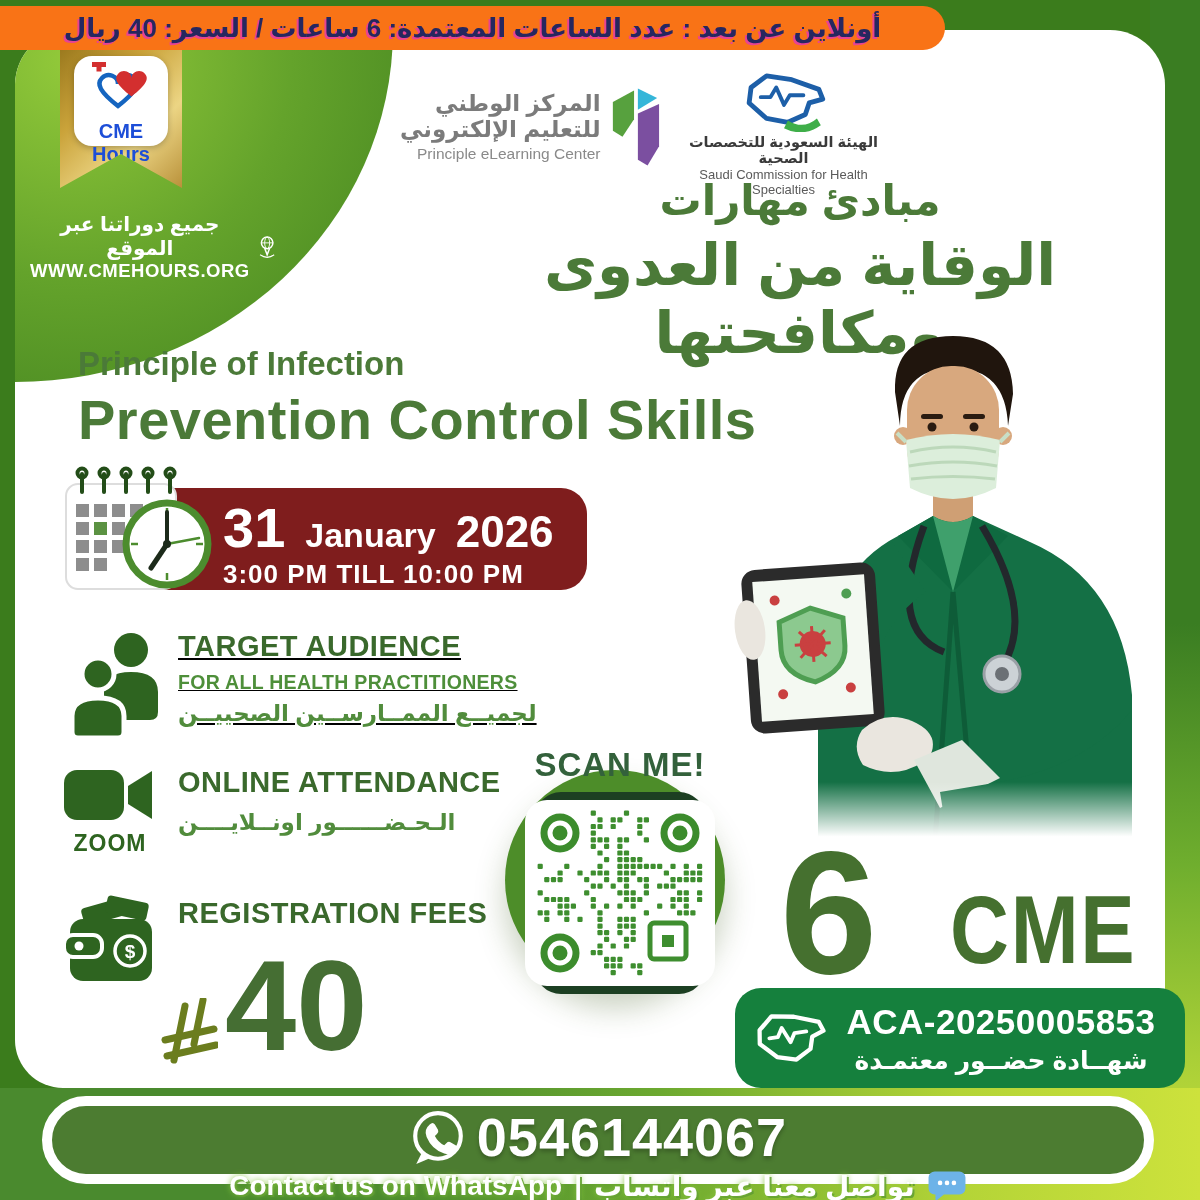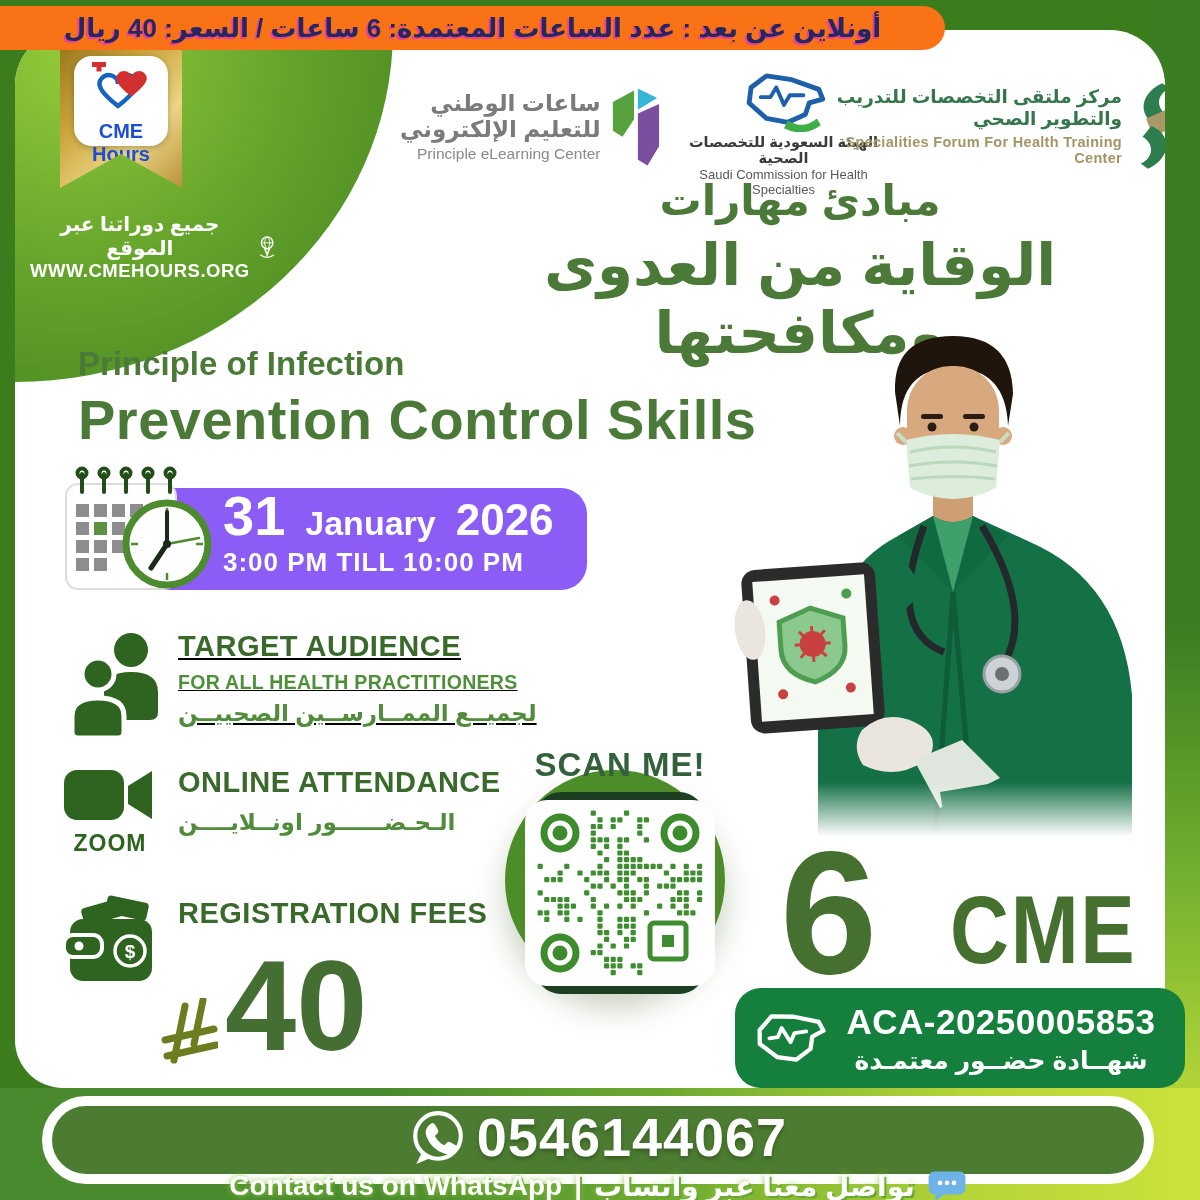--- a/index.html
+++ b/index.html
@@ -45,22 +45,22 @@
   .sfhtc-ar{font-size:18.5px;font-weight:700;color:#35764a;}
   .sfhtc-en{font-size:14.5px;font-weight:700;color:#a39566;margin-top:4px;letter-spacing:.3px;}
   
   .title-ar{right:20px;top:146px;width:690px;text-align:center;direction:rtl;color:#4b7a38;}
   .title-ar-small{font-size:42px;font-weight:700;}
   .title-ar-big{font-size:58px;font-weight:800;margin-top:6px;}
   .title-en{left:63px;top:315px;color:#4b7a38;}
   .title-en-small{font-size:33px;font-weight:700;}
   .title-en-big{font-size:56px;font-weight:800;margin-top:4px;letter-spacing:.5px;}
   
-  .date-banner{left:80px;top:458px;width:492px;height:102px;background:#8b5cf6;border-radius:26px;
-    color:#fff;display:flex;flex-direction:column;justify-content:flex-start;padding-left:128px;box-sizing:border-box;}
+  .date-banner{left:80px;top:458px;width:492px;height:102px;background:#7f1d1d;border-radius:26px;
+    color:#fff;display:flex;flex-direction:column;justify-content:flex-end;padding-left:128px;box-sizing:border-box;}
   .date-row{display:flex;align-items:baseline;gap:20px;}
   .d-day{font-size:56px;font-weight:800;line-height:1;}
   .d-month{font-size:34px;font-weight:700;}
   .d-year{font-size:44px;font-weight:800;}
   .d-time{font-size:26px;font-weight:600;letter-spacing:1px;margin-top:2px;}
   
   .row-title{font-size:29px;font-weight:800;color:#3a692c;letter-spacing:.5px;}
   .row-sub{font-size:19.5px;font-weight:800;color:#4e8f3a;margin-top:8px;letter-spacing:.3px;}
   .row-ar{font-size:23px;font-weight:700;color:#518c3c;margin-top:6px;}
   .zoom-label{left:49px;top:800px;width:92px;text-align:center;font-size:23px;font-weight:800;color:#2e6420;letter-spacing:1px;}
@@ -115,52 +115,41 @@
           <ellipse cx="27" cy="21" rx="6" ry="14" stroke-width="2.2"></ellipse>
           <line x1="13" y1="21" x2="41" y2="21" stroke-width="2.2"></line>
           <path d="M21 34 L27 50 L33 34"></path>
           <path d="M10 50 Q27 62 44 50" stroke-width="3"></path>
         </g>
       </svg>
     </div>
 
     <div class="abs p-nelc">
       <div class="nelc-text">
-        <div class="nelc-ar">ساعات الوطني</div>
+        <div class="nelc-ar">المركز الوطني</div>
         <div class="nelc-ar">للتعليم الإلكتروني</div>
         <div class="nelc-en">Principle eLearning Center</div>
       </div>
       <svg width="52" height="84" viewBox="0 0 54 84">
         <path d="M4 16 L26 4 V34 L14 52 L4 46 Z" fill="#57a13e"></path>
         <path d="M30 2 L50 12 L30 24 Z" fill="#35b6d9"></path>
         <path d="M30 28 L52 18 V62 L40 82 L30 76 Z" fill="#7b4fa0"></path>
       </svg>
     </div>
 
     <div class="abs p-scfhs">
       <svg width="96" height="62" viewBox="0 0 96 64" style="display:block;margin:0 auto;">
         <path d="M14 18 L30 6 L56 10 L84 20 L88 30 L74 34 L70 46 L52 54 L30 50 L12 34 Z" fill="none" stroke="#1d5fa8" stroke-width="5" stroke-linejoin="round"></path>
         <path d="M24 28 h10 l6 -10 8 18 6 -10 h14" fill="none" stroke="#1d5fa8" stroke-width="4" stroke-linejoin="round" stroke-linecap="round"></path>
         <path d="M52 52 q16 10 30 -2 l4 7 q-18 13 -38 3 z" fill="#3fae49"></path>
       </svg>
       <div class="scfhs-ar">الهيئة السعودية للتخصصات الصحية</div>
       <div class="scfhs-en">Saudi Commission for Health Specialties</div>
     </div>
 
-    <div class="abs p-sfhtc">
-      <svg width="50" height="92" viewBox="0 0 56 96">
-        <path d="M36 0 C10 12 8 38 32 48 L42 36 C28 28 30 12 44 6 Z" fill="#2e7d4f"></path>
-        <path d="M18 40 L40 30 L48 50 L26 60 Z" fill="#a89968"></path>
-        <path d="M20 96 C46 84 48 58 24 48 L14 60 C28 68 26 84 12 90 Z" fill="#2e7d4f"></path>
-      </svg>
-      <div class="sfhtc-text">
-        <div class="sfhtc-ar">مركز ملتقى التخصصات للتدريب والتطوير الصحي</div>
-        <div class="sfhtc-en">Specialities Forum For Health Training Center</div>
-      </div>
-    </div>
 
     <div class="abs title-ar">
       <div class="title-ar-small">مبادئ مهارات</div>
       <div class="title-ar-big">الوقاية من العدوى ومكافحتها</div>
     </div>
     <div class="abs title-en">
       <div class="title-en-small">Principle of Infection</div>
       <div class="title-en-big">Prevention Control Skills</div>
     </div>
 

